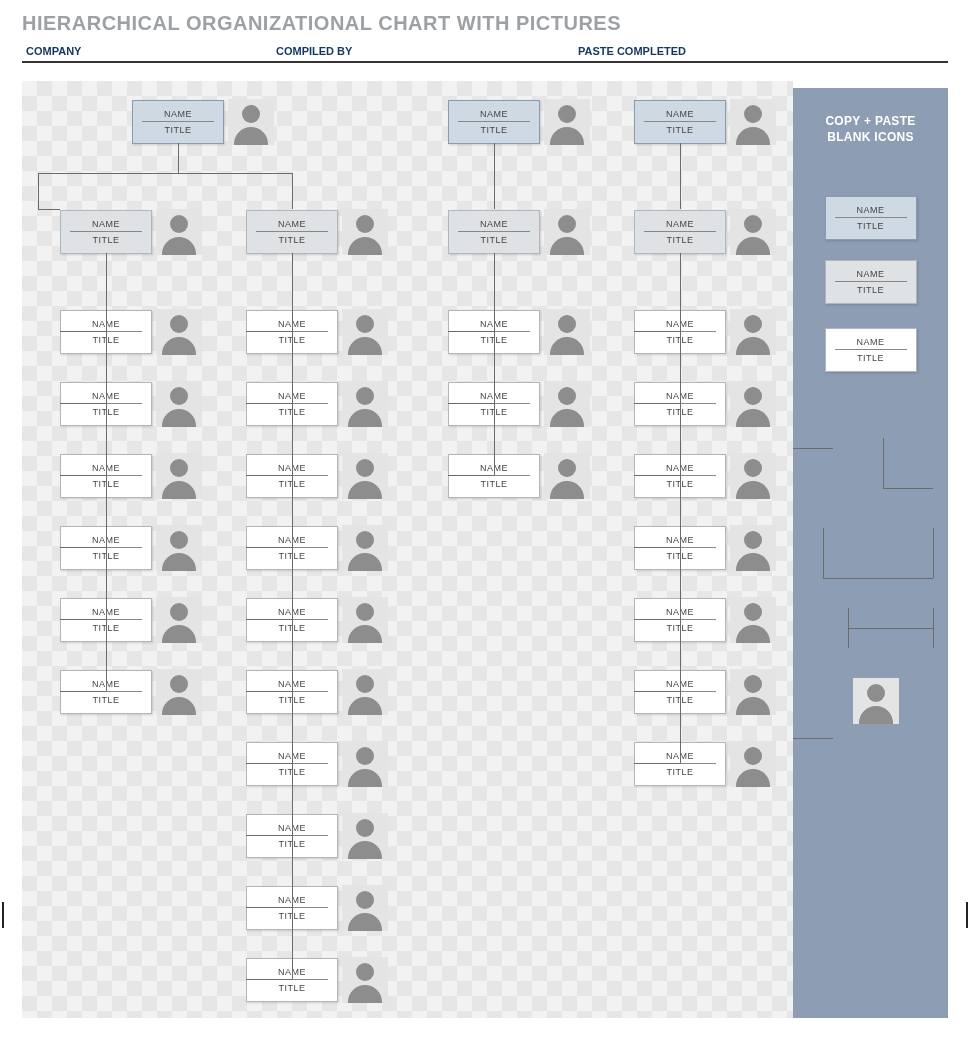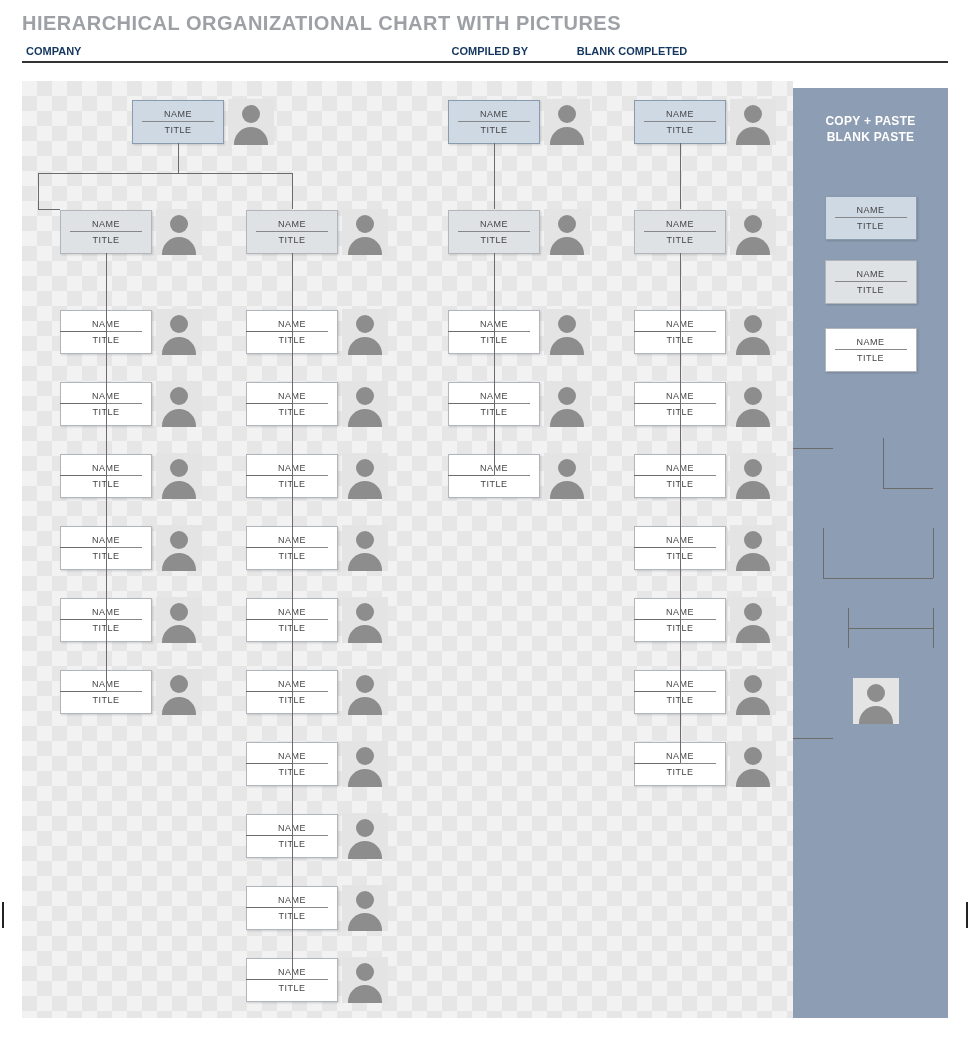--- a/index.html
+++ b/index.html
@@ -22,21 +22,21 @@
     color:#9da0a4;
   }
   .header-row{
     display:flex;align-items:flex-end;
     border-bottom:2px solid #333;
     margin:10px 22px 0 22px;
     padding-bottom:4px;
   }
   .header-cell{font-size:11px;font-weight:700;color:#14365f;padding:0 4px;}
   .hc1{flex:0 0 250px;}
-  .hc2{flex:0 0 260px;text-align:right;}
+  .hc2{flex:0 0 260px;text-align:left;}
   .hc3{flex:0 0 200px;text-align:center;}
 
   
   .stage-wrap{display:flex;margin:18px 22px 0 22px;}
   .canvas{
     position:relative;flex:1;min-height:930px;
     background-image:
       linear-gradient(45deg,var(--check1) 25%,transparent 25%,transparent 75%,var(--check1) 75%,var(--check1)),
       linear-gradient(45deg,var(--check1) 25%,var(--check2) 25%,var(--check2) 75%,var(--check1) 75%,var(--check1));
     background-size:30px 30px;
@@ -100,21 +100,21 @@
 </head>
 <body>
 
 <div class="page">
 
   <div class="title">HIERARCHICAL ORGANIZATIONAL CHART WITH PICTURES</div>
 
   <div class="header-row">
     <div class="header-cell hc1">COMPANY</div>
     <div class="header-cell hc2">COMPILED BY</div>
-    <div class="header-cell hc3">BLANK COMPLETED</div>
+    <div class="header-cell hc3">PASTE COMPLETED</div>
   </div>
 
   <div class="stage-wrap">
     <div class="canvas" id="canvas">
         <div class="node" style="left: 110px; top: 18px;">
           <div class="card blue">
             <div class="nm">NAME</div>
             <div class="tt">TITLE</div>
           </div>
           <div class="avatar"></div>
@@ -378,21 +378,21 @@
         <div class="line hline" style="left: 612px; top: 394px; width: 46px;"></div>
         <div class="line hline" style="left: 612px; top: 466px; width: 46px;"></div>
         <div class="line hline" style="left: 612px; top: 538px; width: 46px;"></div>
         <div class="line hline" style="left: 612px; top: 610px; width: 46px;"></div>
         <div class="line hline" style="left: 612px; top: 682px; width: 46px;"></div>
       </div>
 
     <div class="sidebar">
       <div class="sidebar-title">
         <span>COPY + PASTE</span><br>
-        <span>BLANK PASTE</span>
+        <span>BLANK ICONS</span>
       </div>
 
       <div class="side-node" style="top:108px;">
         <div class="card blue side-card">
           <div class="nm">NAME</div>
           <div class="tt">TITLE</div>
         </div>
       </div>
       <div class="side-node" style="top:172px;">
         <div class="card grey side-card">

